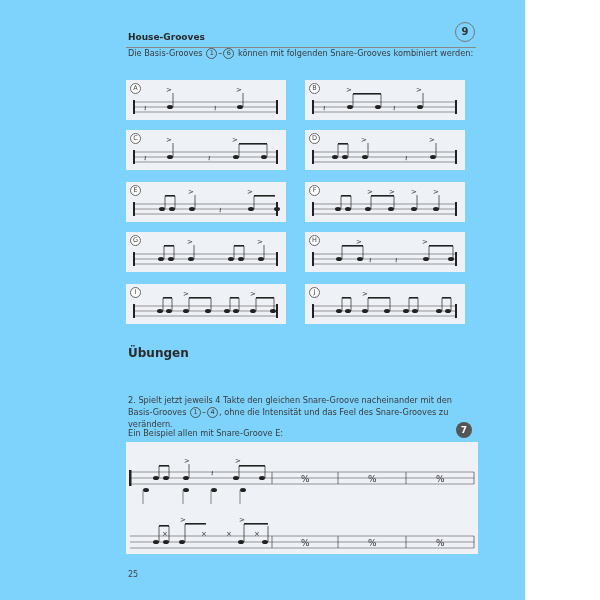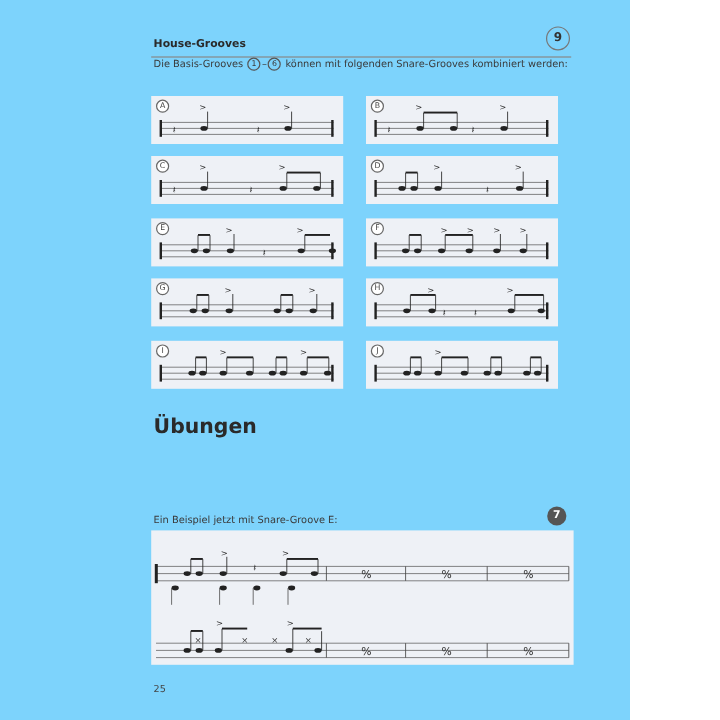--- a/index.html
+++ b/index.html
@@ -6,21 +6,21 @@
   body { width:600px; height:600px; position:relative; overflow:hidden; font-family:"DejaVu Sans", sans-serif; color:#333; }
   .page { position:absolute; left:0; top:0; width:525px; height:600px; background:#7dd3fc; }
   .header-title { position:absolute; left:128px; top:32px; font-size:9px; font-weight:bold; color:#2a2a2a; }
   .chapter-badge { position:absolute; left:455px; top:22px; width:18px; height:18px; border:1px solid #777; border-radius:50%; font-size:10px; font-weight:bold; text-align:center; line-height:18px; color:#333; }
   .header-rule { position:absolute; left:126px; top:47px; width:350px; height:1px; background:#888; }
   .intro { position:absolute; left:128px; top:48px; font-size:8.2px; color:#3a3a3a; white-space:nowrap; }
   .circ { display:inline-block; width:9px; height:9px; border:0.8px solid #555; border-radius:50%; font-size:6.5px; text-align:center; line-height:9px; vertical-align:middle; margin:0 1px; }
   .groove { position:absolute; width:160px; height:40px; background:#eef1f6; }
   .groove .letter { position:absolute; left:4px; top:3px; width:9px; height:9px; border:0.8px solid #666; border-radius:50%; font-size:6.5px; line-height:9px; text-align:center; color:#444; background:#fff; }
   .groove svg { position:absolute; left:0; top:0; }
-  .section-title { position:absolute; left:128px; top:346px; font-size:17px; font-weight:bold; color:#2a2a2a; }
+  .section-title { position:absolute; left:128px; top:346px; font-size:12px; font-weight:bold; color:#2a2a2a; }
   .ex { position:absolute; left:128px; font-size:8.2px; color:#3a3a3a; line-height:12px; width:350px; }
   .track-badge { position:absolute; left:456px; top:422px; width:16px; height:16px; border-radius:50%; background:#555; color:#fff; font-size:9px; font-weight:bold; text-align:center; line-height:16px; }
   .example-box { position:absolute; left:126px; top:442px; width:352px; height:112px; background:#eef1f6; }
   .example-box svg { position:absolute; left:0; top:0; }
   .page-number { position:absolute; left:128px; top:570px; font-size:8px; color:#444; }
 </style>
 </head>
 <body>
 
 <div class="page">
@@ -348,22 +348,26 @@
         <rect x="104" y="13" width="9" height="1.6" fill="#222"></rect>
         <rect x="137" y="13" width="9" height="1.6" fill="#222"></rect>
       <text x="57" y="12" font-size="7" fill="#333">&gt;</text>
     </svg>
     <span class="letter">J</span>
   </div>
 
   <div class="section-title">Übungen</div>
 
 
-
-  <div class="ex" style="top:427px;">Ein Beispiel jetzt mit Snare-Groove E:</div>
+  <div class="ex" style="top:394px;">
+    <span>2. Spielt jetzt jeweils 4 Takte den gleichen Snare-Groove nacheinander mit den Basis-Grooves</span>
+    <span class="circ">1</span><span>–</span><span class="circ">4</span><span>, ohne die Intensität und das Feel des Snare-Grooves zu verändern.</span>
+  </div>
+
+  <div class="ex" style="top:427px;">Ein Beispiel allen mit Snare-Groove E:</div>
   <div class="track-badge">7</div>
 
   <div class="example-box">
     <svg width="352" height="112">
 
       <g stroke="#555" stroke-width="0.6">
           <line x1="4" y1="30" x2="348" y2="30"></line>
           <line x1="4" y1="36" x2="348" y2="36"></line>
           <line x1="4" y1="42" x2="348" y2="42"></line>
         </g>

